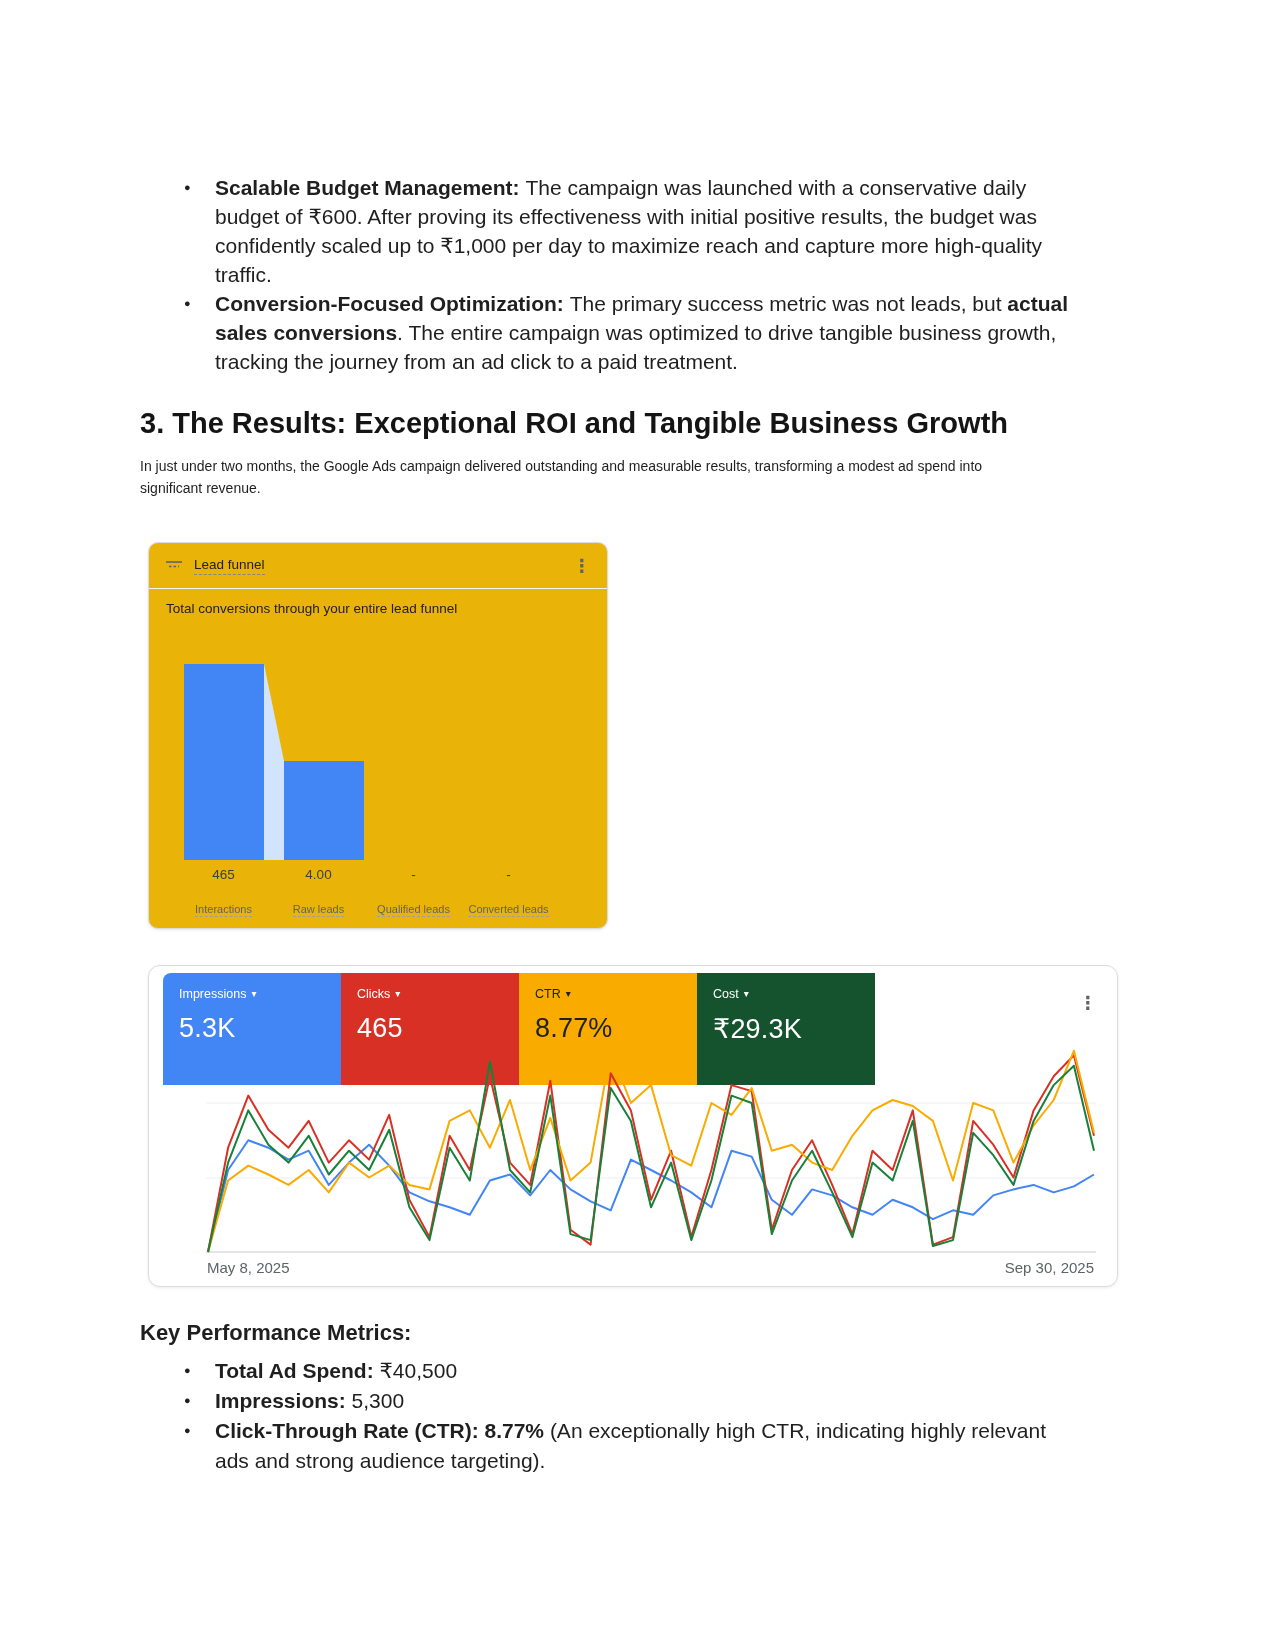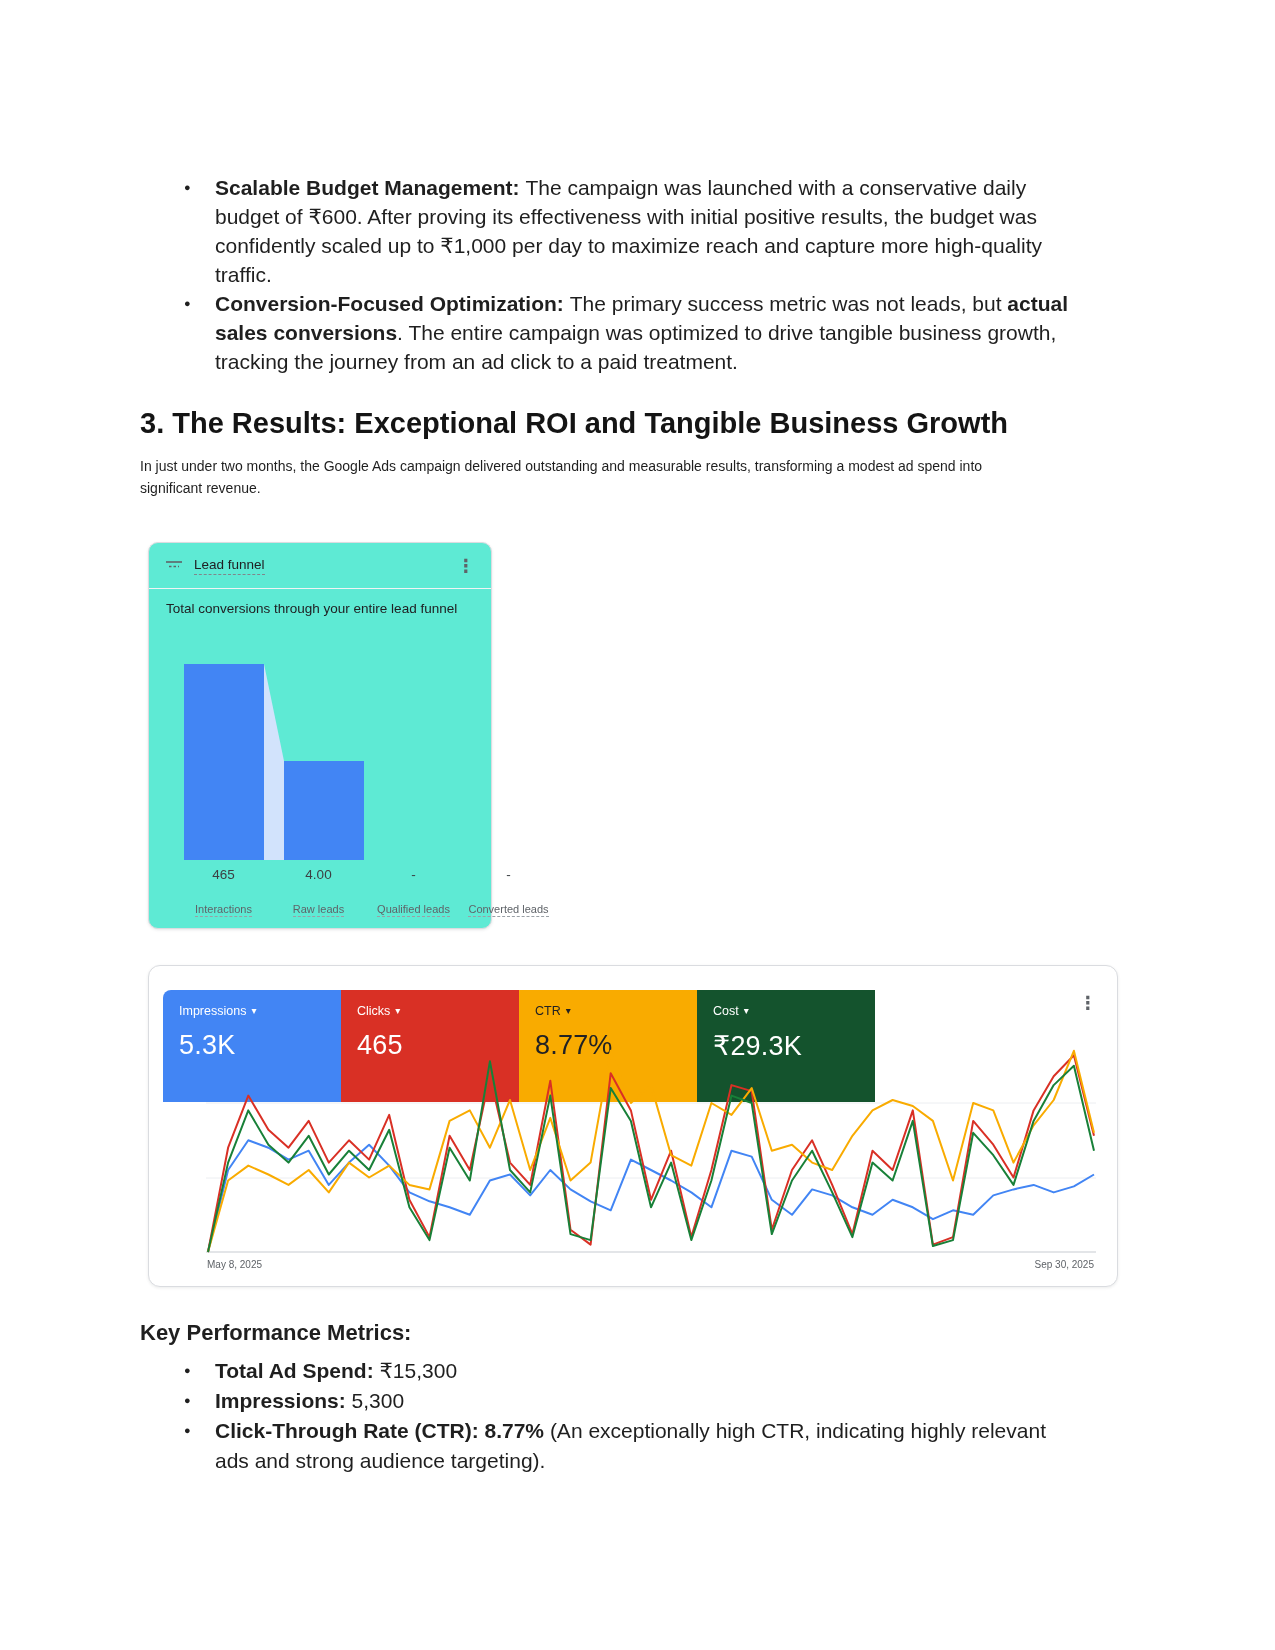--- a/index.html
+++ b/index.html
@@ -12,21 +12,21 @@
   .doc-bullets li{position:relative;padding-left:75px;}
   .doc-bullets li::before{content:"\25CF";position:absolute;left:44px;top:0;font-size:11px;line-height:29px;color:#1f1f1f;}
   .top-bullets{top:141px;}
   .b{font-weight:bold;}
   .section-h{position:absolute;left:140px;top:375px;margin:0;font-size:29px;line-height:32px;font-weight:bold;color:#141414;}
   .intro{position:absolute;left:140px;top:423px;width:905px;margin:0;font-size:14px;line-height:22px;}
   .kpi-h{position:absolute;left:140px;top:1287px;margin:0;font-size:22px;line-height:28px;font-weight:bold;}
   .kpi-list{top:1324px;line-height:30px;}
 
   
-  .funnel-card{position:absolute;left:148px;top:510px;width:344px;height:387px;background:#5eead4;
+  .funnel-card{position:absolute;left:148px;top:510px;width:460px;height:387px;background:#eab308;
                border:1px solid #dadce0;border-radius:10px;box-shadow:0 1px 3px rgba(60,64,67,.13);box-sizing:border-box;}
   .f-header{position:absolute;top:0;left:0;right:0;height:46px;display:flex;align-items:center;
             padding:0 16px;border-bottom:1px solid #f1f3f4;box-sizing:border-box;}
   .f-filter{display:flex;align-items:center;color:#5f6368;}
   .f-title{margin-left:11px;font-size:13.5px;color:#202124;border-bottom:1px dashed #80868b;padding-bottom:2px;cursor:pointer;}
   .kebab{margin-left:auto;color:#5f6368;font-size:18px;font-weight:bold;line-height:1;cursor:pointer;}
   .f-subtitle{position:absolute;top:58px;left:17px;right:12px;font-size:13.5px;color:#202124;}
   .f-bars{position:absolute;top:121px;left:0;width:418px;height:196px;}
   .f-connector{position:absolute;left:0;top:0;}
   .f-bar{position:absolute;bottom:0;width:80px;background:#4285f4;}
@@ -34,29 +34,29 @@
   .bar2{left:135px;height:99px;}
   .f-values,.f-labels{position:absolute;left:27px;display:grid;grid-template-columns:repeat(4,95px);}
   .f-values{top:324px;font-size:13.5px;color:#3c4043;}
   .f-values span{text-align:center;}
   .f-labels{top:360px;font-size:11px;color:#5f6368;}
   .f-labels span{justify-self:center;border-bottom:1px dashed #9aa0a6;padding-bottom:1px;cursor:pointer;}
 
   
   .metrics-card{position:absolute;left:148px;top:933px;width:970px;height:322px;background:#fff;
                 border:1px solid #dadce0;border-radius:12px;box-shadow:0 1px 3px rgba(60,64,67,.1);box-sizing:border-box;}
-  .tiles{position:absolute;left:14px;top:24px;height:112px;display:flex;}
+  .tiles{position:absolute;left:14px;top:7px;height:112px;display:flex;}
   .tile{width:178px;box-sizing:border-box;padding:14px 0 0 16px;cursor:pointer;}
   .tile.t0{border-radius:8px 0 0 0;}
   .t-label{display:flex;align-items:center;gap:5px;font-size:12.5px;font-weight:500;}
   .tri{font-size:10px;line-height:1;}
   .t-value{margin-top:12px;font-size:27px;letter-spacing:.2px;}
   .m-kebab{position:absolute;right:20px;top:28px;}
   .trend{position:absolute;left:57px;top:80px;}
-  .ax{position:absolute;top:293px;font-size:10px;color:#5f6368;}
+  .ax{position:absolute;top:293px;font-size:15px;color:#5f6368;}
   .ax-l{left:58px;}
   .ax-r{right:23px;}
 
   
   .partial-tile{position:absolute;left:490px;top:1639px;width:215px;height:11px;background:#4285f4;}
 </style>
 </head>
 <body>
 
 <div class="page">
@@ -143,19 +143,19 @@
         <polyline points="2.0,206.0 22.1,101.7 42.3,49.6 62.4,83.8 82.5,101.7 102.7,74.9 122.8,116.6 143.0,94.3 163.1,113.6 183.2,68.9 203.4,153.8 223.5,191.1 243.6,89.8 263.8,124.0 283.9,30.2 304.0,116.6 324.2,138.9 344.3,34.7 364.5,183.7 384.6,198.6 404.7,27.2 424.9,64.4 445.0,153.8 465.1,104.7 485.3,191.1 505.4,124.0 525.5,39.1 545.7,45.1 565.8,183.7 586.0,124.0 606.1,94.3 626.2,138.9 646.4,188.1 666.5,104.7 686.6,124.0 706.8,64.4 726.9,198.6 747.0,191.1 767.2,74.9 787.3,98.7 807.5,131.5 827.6,64.4 847.7,30.2 867.9,9.3 888.0,89.8" fill="none" stroke="#d93025" stroke-width="2" stroke-linejoin="round"></polyline>
         <polyline points="2.0,206.0 22.1,134.5 42.3,119.6 62.4,128.5 82.5,138.9 102.7,124.0 122.8,146.4 143.0,116.6 163.1,131.5 183.2,119.6 203.4,138.9 223.5,143.4 243.6,74.9 263.8,64.4 283.9,101.7 304.0,54.0 324.2,124.0 344.3,71.9 364.5,134.5 384.6,116.6 404.7,4.8 424.9,57.0 445.0,39.1 465.1,109.2 485.3,119.6 505.4,57.0 525.5,68.9 545.7,42.1 565.8,104.7 586.0,98.7 606.1,116.6 626.2,124.0 646.4,89.8 666.5,64.4 686.6,54.0 706.8,60.0 726.9,74.9 747.0,134.5 767.2,57.0 787.3,64.4 807.5,116.6 827.6,79.3 847.7,54.0 867.9,4.8 888.0,86.8" fill="none" stroke="#f9ab00" stroke-width="2" stroke-linejoin="round"></polyline>
         <polyline points="2.0,206.0 22.1,116.6 42.3,64.4 62.4,98.7 82.5,116.6 102.7,89.8 122.8,128.5 143.0,104.7 163.1,124.0 183.2,83.8 203.4,161.3 223.5,194.1 243.6,101.7 263.8,134.5 283.9,15.3 304.0,124.0 324.2,146.4 344.3,49.6 364.5,188.1 384.6,194.1 404.7,42.1 424.9,74.9 445.0,161.3 465.1,116.6 485.3,194.1 505.4,134.5 525.5,49.6 545.7,57.0 565.8,188.1 586.0,134.5 606.1,104.7 626.2,146.4 646.4,191.1 666.5,116.6 686.6,134.5 706.8,74.9 726.9,200.0 747.0,194.1 767.2,86.8 787.3,109.2 807.5,138.9 827.6,74.9 847.7,39.1 867.9,19.8 888.0,104.7" fill="none" stroke="#188038" stroke-width="2" stroke-linejoin="round"></polyline>
       </svg>
     <span class="ax ax-l">May 8, 2025</span>
     <span class="ax ax-r">Sep 30, 2025</span>
   </div>
 
   <h3 class="kpi-h">Key Performance Metrics:</h3>
   <ul class="doc-bullets kpi-list">
-    <li><span><span class="b">Total Ad Spend: </span><span>₹15,300</span></span></li>
+    <li><span><span class="b">Total Ad Spend: </span><span>₹40,500</span></span></li>
     <li><span><span class="b">Impressions: </span><span>5,300</span></span></li>
     <li><span><span class="b">Click-Through Rate (CTR): 8.77% </span><span>(An exceptionally high CTR, indicating highly relevant ads and strong audience targeting).</span></span></li>
   </ul>
 
   <div class="partial-tile"></div>
 </div>
 
 </body></html>

